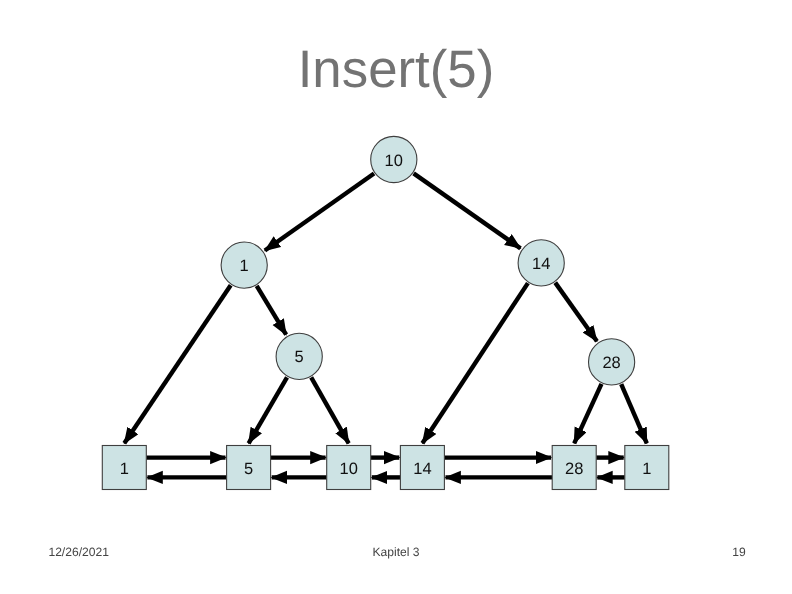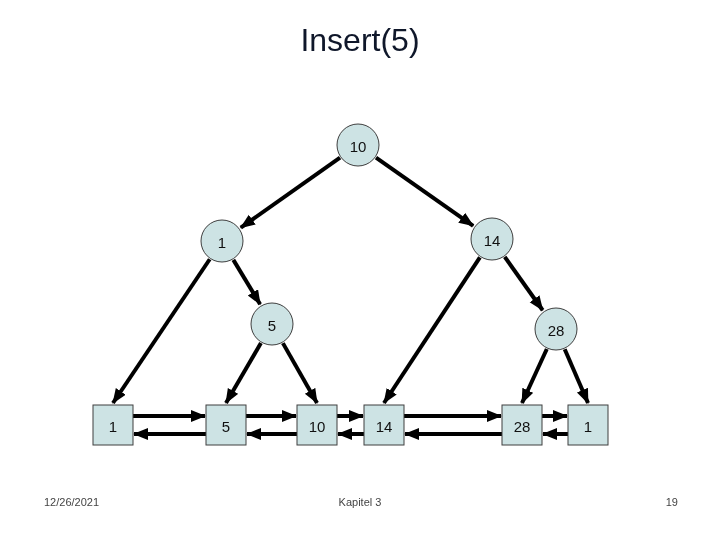--- a/index.html
+++ b/index.html
@@ -10,28 +10,28 @@
   }
   .slide {
     position: relative;
     width: 720px;
     height: 540px;
     background: #ffffff;
     overflow: hidden;
   }
   .title {
     position: absolute;
-    top: 22px;
+    top: 36px;
     left: 0;
     width: 100%;
     margin: 0;
     text-align: center;
-    font-size: 32px;
+    font-size: 48px;
     font-weight: 400;
-    color: #0f172a;
+    color: #737373;
     letter-spacing: 0px;
   }
   #diagram-svg {
     position: absolute;
     top: 0;
     left: 0;
   }
   .footer-text {
     position: absolute;
     font-size: 11px;

